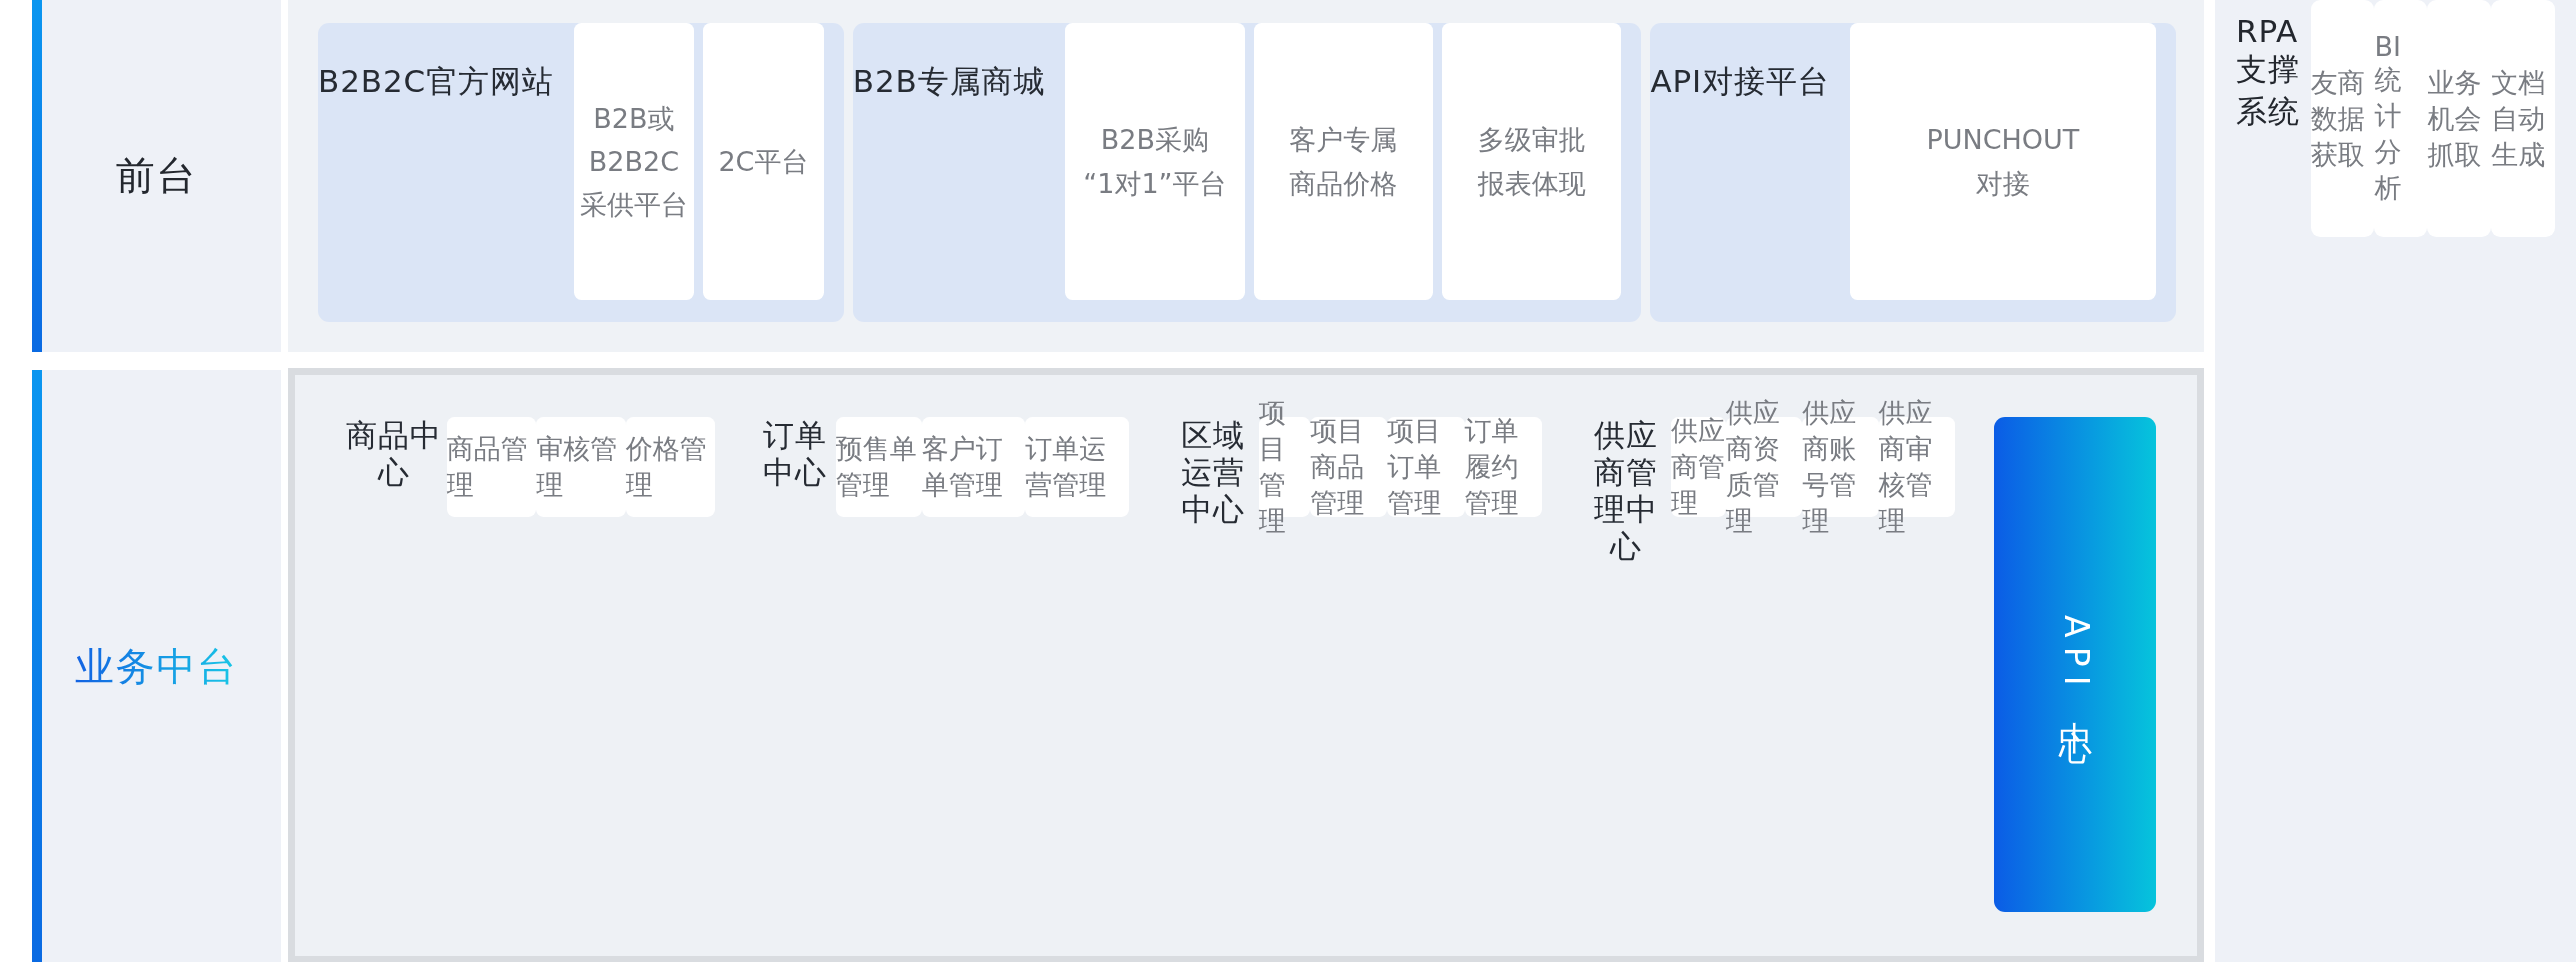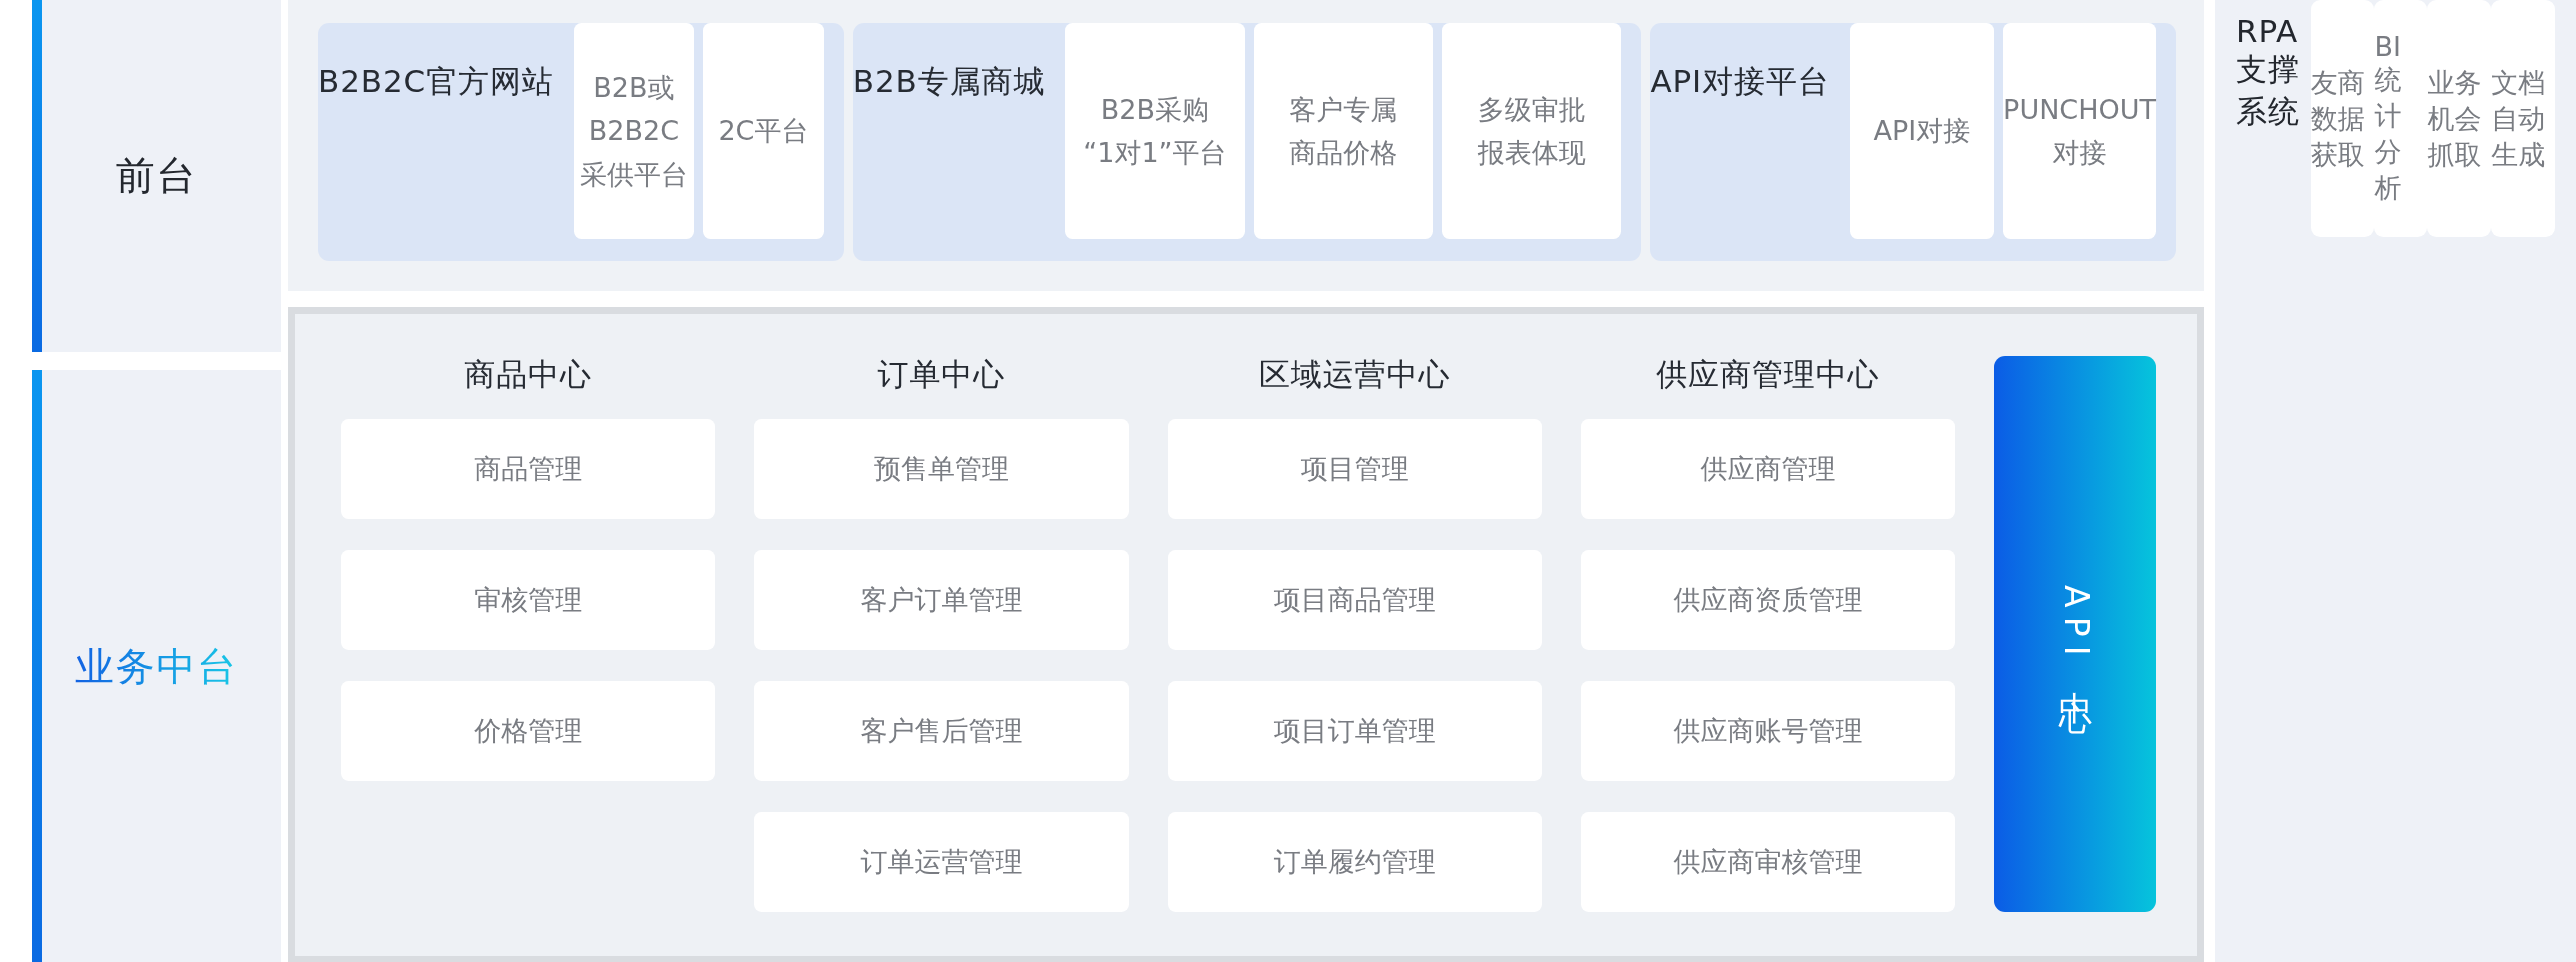--- a/index.html
+++ b/index.html
@@ -48,21 +48,21 @@
     flex: 1; background: #ffffff; border-radius: 7.4px;
     display: flex; align-items: center; justify-content: center; text-align: center;
     font-size: 27px; line-height: 1.6; color: #797c82; white-space: pre-line;
   }
 
   
   .middle-main {
     flex: 1; background: #eef1f5; border: 7.4px solid #d9dce0;
     display: flex; gap: 39px; padding: 42px 41px 44px 46px;
   }
-  .center-block { flex: 1; display: flex; flex-direction: column; min-width: 0; font-family: Liberation Serif, serif; }
+  .center-block { flex: 1; display: flex; flex-direction: row; min-width: 0; font-family: Liberation Serif, serif; }
   .center-title {
     text-align: center; font-size: 31px; color: #262b33; font-weight: 500;
     letter-spacing: 0.9px; margin-bottom: 26px; line-height: 1.2;
   }
   .cbox {
     height: 100px; background: #ffffff; border-radius: 7.4px; margin-bottom: 31px;
     display: flex; align-items: center; justify-content: center;
     font-size: 27px; color: #797c82;
   }
   .cbox:last-child { margin-bottom: 0; }
@@ -127,42 +127,40 @@
           <div class="gbox">客户专属
 商品价格</div>
           <div class="gbox">多级审批
 报表体现</div>
         </div>
       </div>
 
       <div class="group" style="flex: 2 1 0;">
         <div class="group-title">API对接平台</div>
         <div class="group-items">
-          <div class="gbox">API对接</div>
           <div class="gbox">PUNCHOUT
 对接</div>
         </div>
       </div>
 
     </div>
 
     <div class="middle-main">
 
       <div class="center-block">
         <div class="center-title">商品中心</div>
         <div class="cbox">商品管理</div>
         <div class="cbox">审核管理</div>
         <div class="cbox">价格管理</div>
       </div>
 
       <div class="center-block">
         <div class="center-title">订单中心</div>
         <div class="cbox">预售单管理</div>
         <div class="cbox">客户订单管理</div>
-        <div class="cbox">客户售后管理</div>
         <div class="cbox">订单运营管理</div>
       </div>
 
       <div class="center-block">
         <div class="center-title">区域运营中心</div>
         <div class="cbox">项目管理</div>
         <div class="cbox">项目商品管理</div>
         <div class="cbox">项目订单管理</div>
         <div class="cbox">订单履约管理</div>
       </div>

